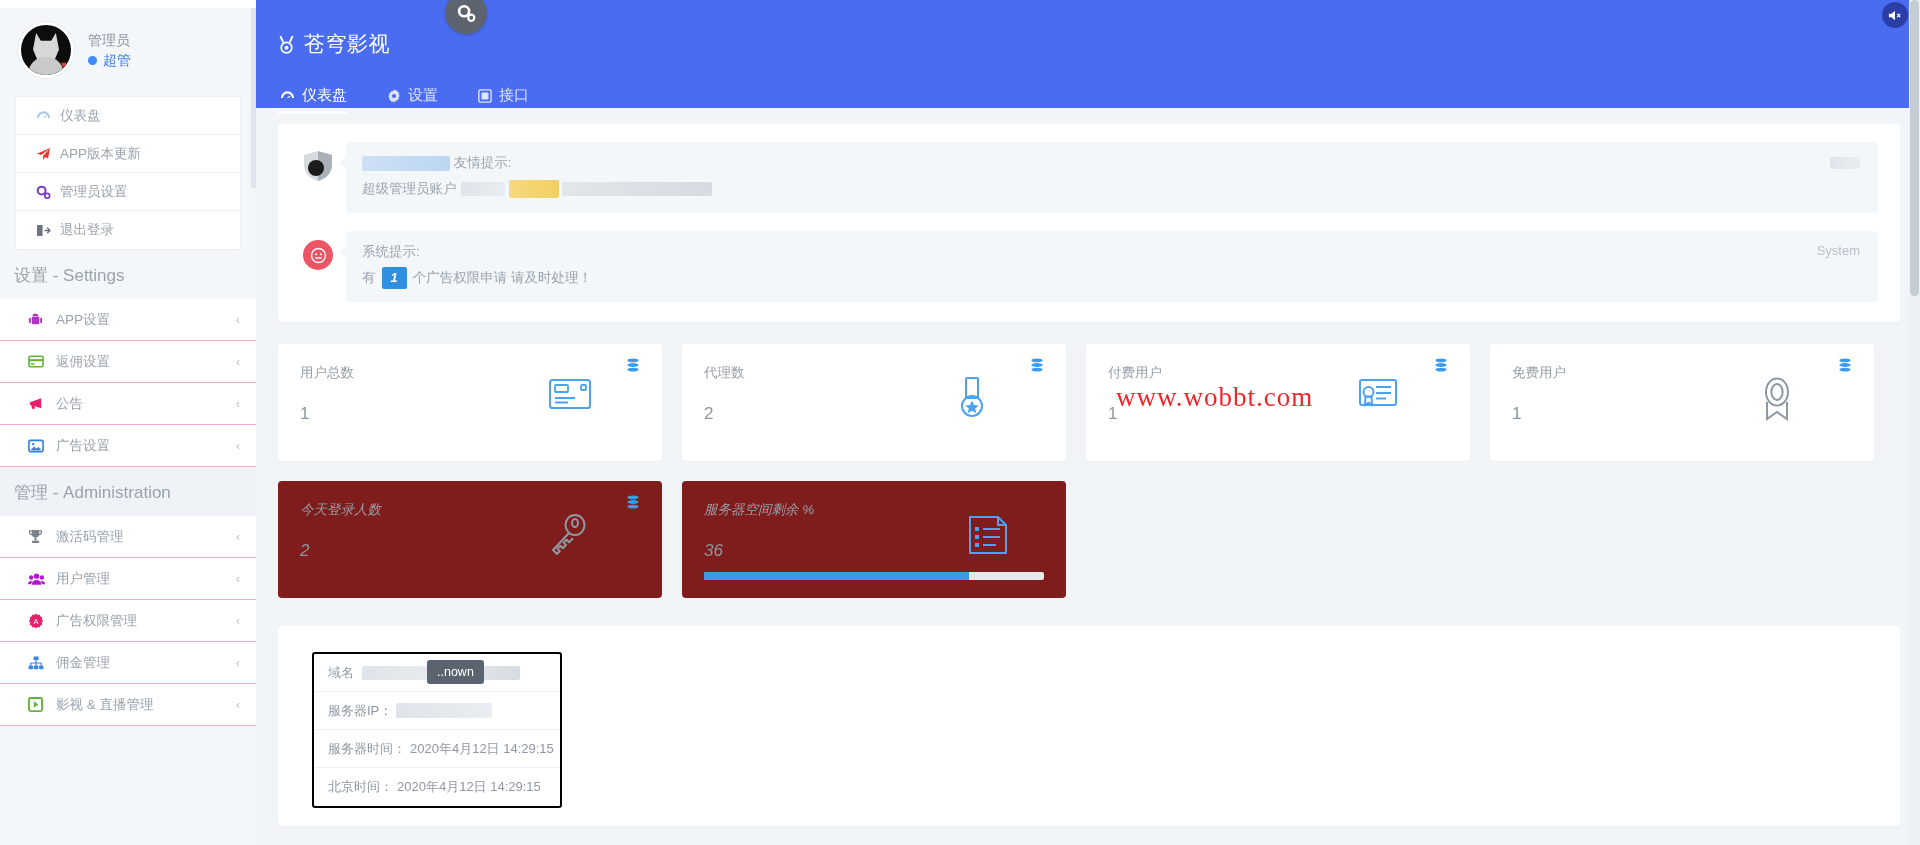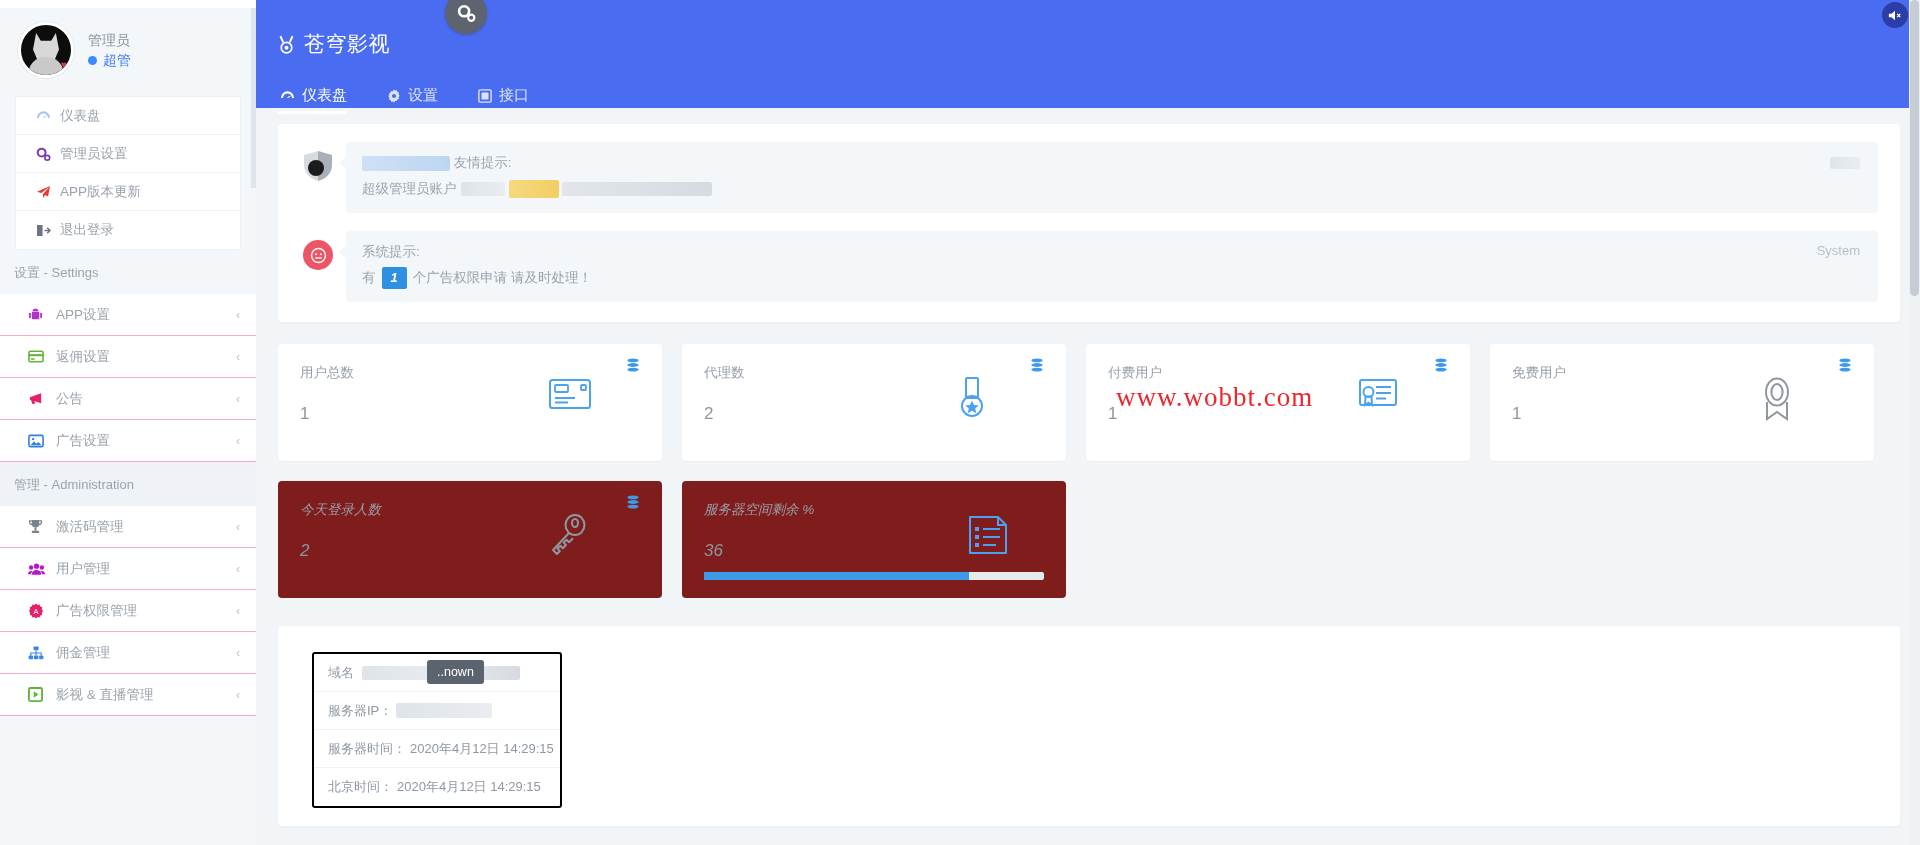--- a/index.html
+++ b/index.html
@@ -68,21 +68,21 @@
     display: flex; align-items: center;
     height: 38px; padding-left: 20px;
     font-size: 13.5px; color: #9aa3ad;
     border-bottom: 1px solid #eef1f5;
     cursor: pointer;
   }
   .menu-card .m-item:last-child { border-bottom: none; }
   .menu-card .m-ic { width: 24px; font-size: 13px; line-height: 1; }
 
   .sec-head {
-    font-size: 13px; color: #9aa3ad;
+    font-size: 17px; color: #9aa3ad;
     padding: 14px 0 12px 14px;
     background: #f4f7fa;
   }
   .sec-head.alt { background: #eff3f7; }
 
   .nav-list { background: #ffffff; }
   .nav-item {
     display: flex; align-items: center;
     height: 42px; padding: 0 16px 0 28px;
     border-bottom: 1px solid #f9a8d4;
@@ -294,35 +294,35 @@
       <div class="m-item">
         <span class="m-ic" style="color:#a9c6e8">
           <svg class="ico" width="15" height="12" viewBox="0 0 16 12">
               <path d="M8 1a7 7 0 0 0-7 7h2.2A4.8 4.8 0 0 1 8 3.2 4.8 4.8 0 0 1 12.8 8H15A7 7 0 0 0 8 1z" fill="currentColor"></path>
               <path d="M8 8l3-2.2" stroke="currentColor" stroke-width="1.1" fill="none"></path>
             </svg>
         </span>
         <span>仪表盘</span>
       </div>
       <div class="m-item">
+        <span class="m-ic" style="color:#e8392f">
+          <svg class="ico" width="15" height="14" viewBox="0 0 16 15">
+              <path d="M15 1 1 7.2l4.6 1.5L14.4 2 7.3 10l.4 4 2-3.2 3.2 1.6z" fill="currentColor"></path>
+            </svg>
+        </span>
+        <span>APP版本更新</span>
+      </div>
+      <div class="m-item">
         <span class="m-ic" style="color:#7b3fb5">
           <svg class="ico" width="15" height="14" viewBox="0 0 16 15">
               <circle cx="6" cy="6" r="4.2" fill="none" stroke="currentColor" stroke-width="2.2"></circle>
               <circle cx="12" cy="11.5" r="2.6" fill="none" stroke="currentColor" stroke-width="1.8"></circle>
             </svg>
         </span>
         <span>管理员设置</span>
-      </div>
-      <div class="m-item">
-        <span class="m-ic" style="color:#e8392f">
-          <svg class="ico" width="15" height="14" viewBox="0 0 16 15">
-              <path d="M15 1 1 7.2l4.6 1.5L14.4 2 7.3 10l.4 4 2-3.2 3.2 1.6z" fill="currentColor"></path>
-            </svg>
-        </span>
-        <span>APP版本更新</span>
       </div>
       <div class="m-item">
         <span class="m-ic" style="color:#6b7480">
           <svg class="ico" width="15" height="13" viewBox="0 0 16 14">
               <path d="M1 1h6v12H1z" fill="currentColor"></path>
               <path d="M9 7h6M12 4l3 3-3 3" stroke="currentColor" stroke-width="1.6" fill="none"></path>
             </svg>
         </span>
         <span>退出登录</span>
       </div>

